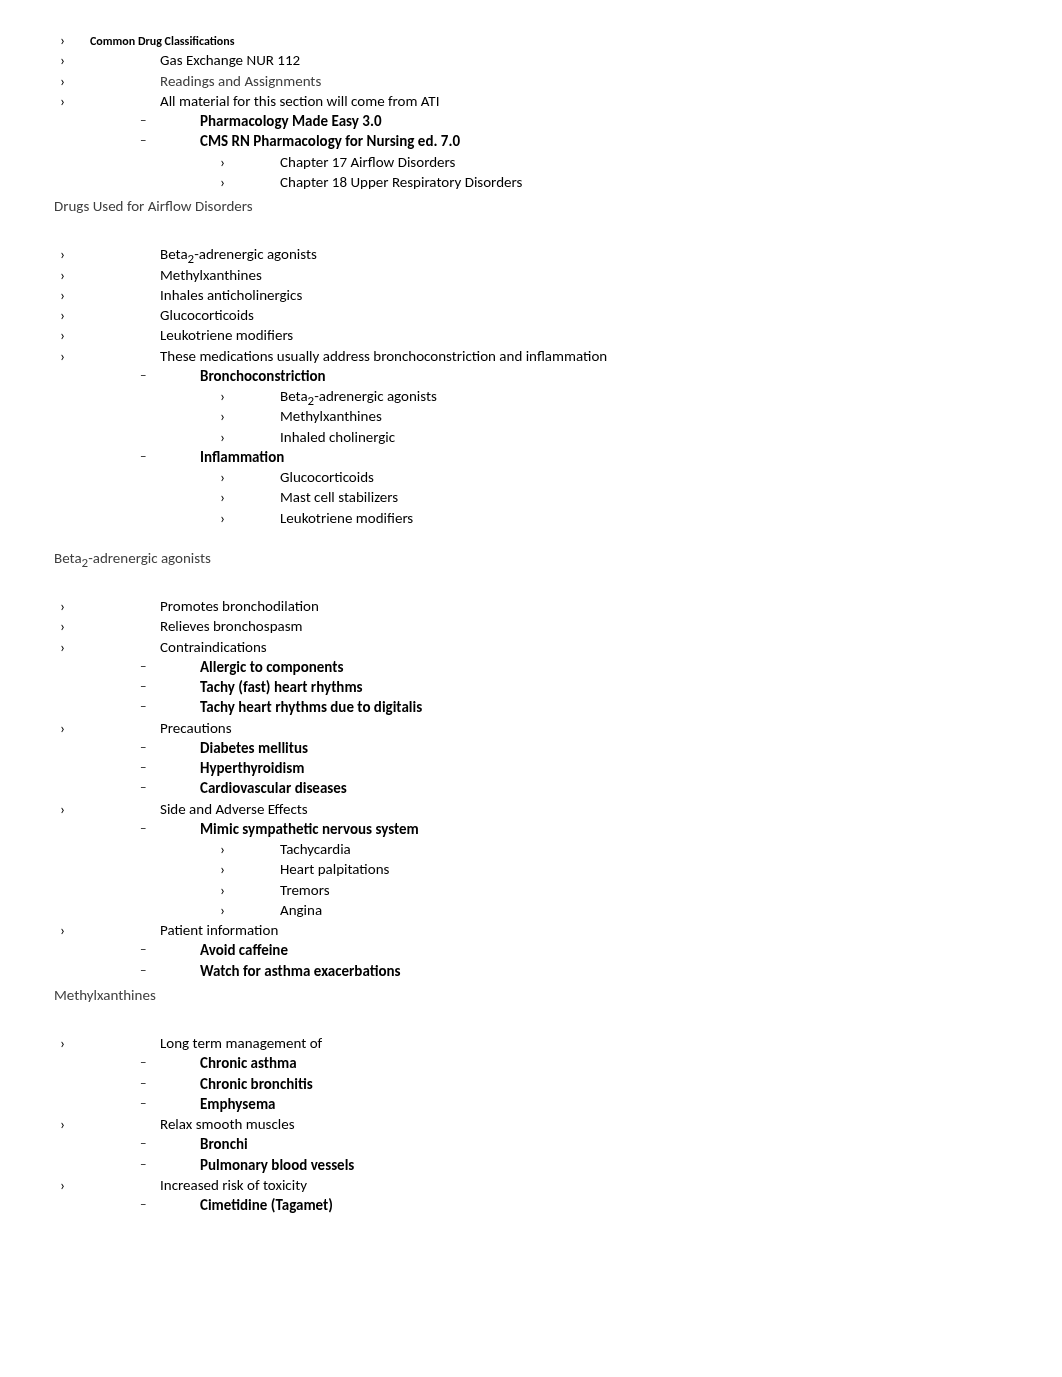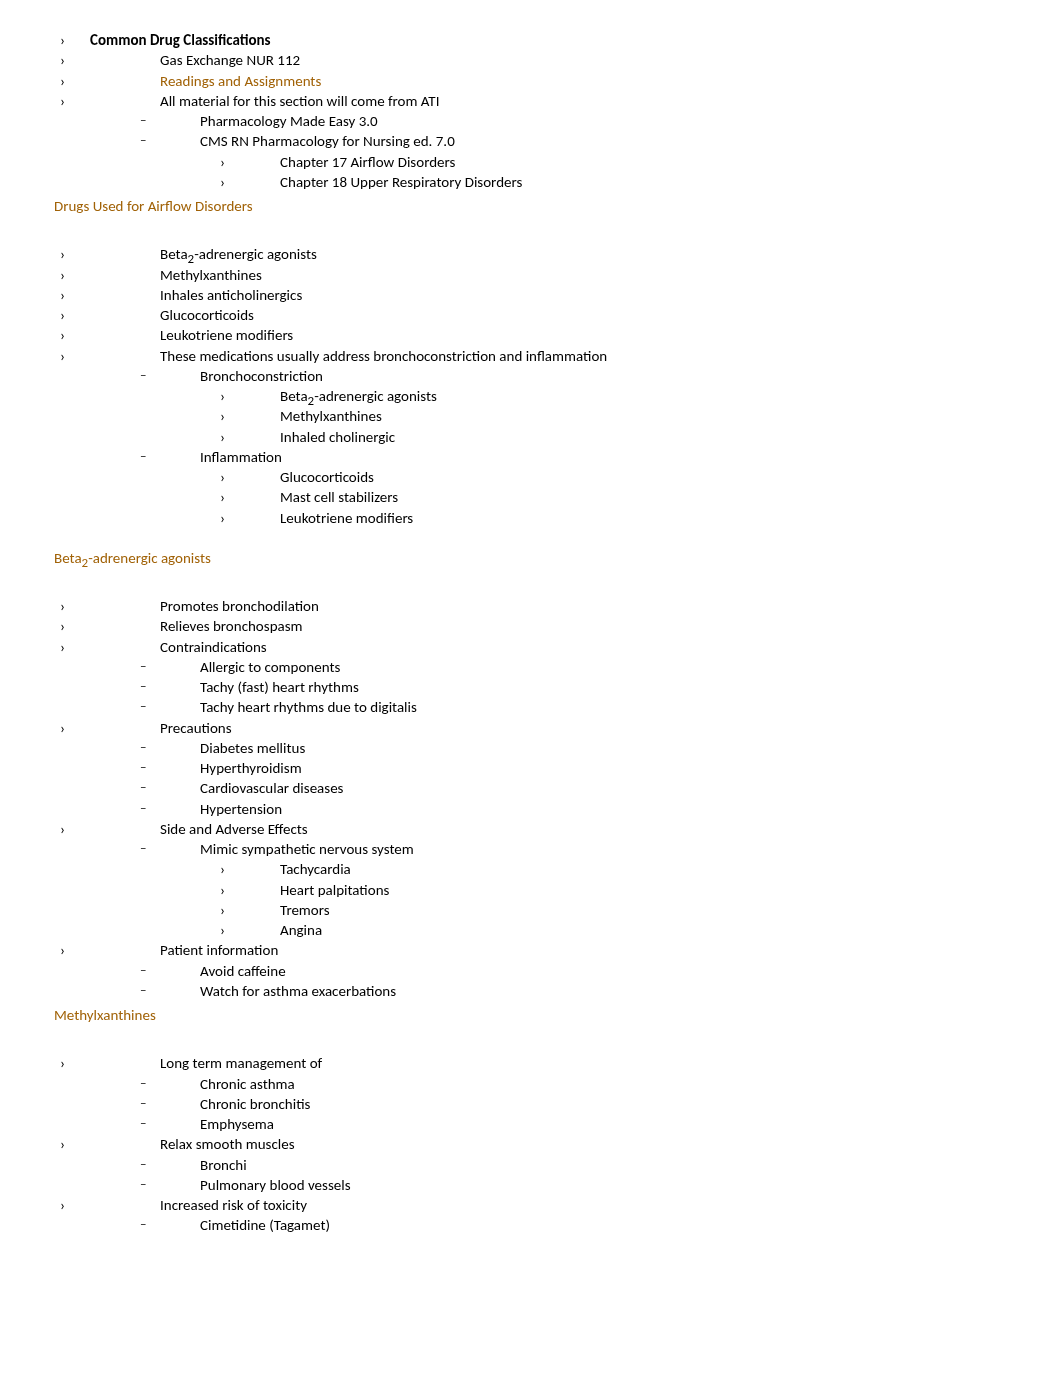--- a/index.html
+++ b/index.html
@@ -8,24 +8,24 @@
     line-height: 1.35;
     color: #000;
     background: #fff;
     margin: 0;
     padding: 30px 60px 30px 40px;
     width: 1062px;
     box-sizing: border-box;
   }
   .title {
     font-weight: bold;
-    font-size: 15px;
+    font-size: 12px;
   }
   .orange {
-    color: #a16207;
+    color: #404040;
   }
   ul {
     list-style: none;
     margin: 0;
     padding: 0;
   }
   li {
     position: relative;
     padding-left: 0;
     margin: 0;
@@ -62,20 +62,21 @@
     left: 180px;
     top: 0;
     font-size: 15px;
   }
   .l1-text {
     padding-left: 70px;
     margin-top: 36px;
   }
   .l2-text {
     padding-left: 30px;
+    font-weight: bold;
   }
   .l3-text {
     padding-left: 30px;
   }
   .section-header {
     margin: 4px 0 12px 14px;
     padding-left: 0;
   }
   .sub2 {
     font-size: 13px;
@@ -198,23 +199,20 @@
   </li>
   <li class="l2">
     <span class="l2-text">Diabetes mellitus</span>
   </li>
   <li class="l2">
     <span class="l2-text">Hyperthyroidism</span>
   </li>
   <li class="l2">
     <span class="l2-text">Cardiovascular diseases</span>
   </li>
-  <li class="l2">
-    <span class="l2-text">Hypertension</span>
-  </li>
   <li class="l1">
     <span class="l1-text">Side and Adverse Effects</span>
   </li>
   <li class="l2">
     <span class="l2-text">Mimic sympathetic nervous system</span>
   </li>
   <li class="l3">
     <span class="l3-text">Tachycardia</span>
   </li>
   <li class="l3">

